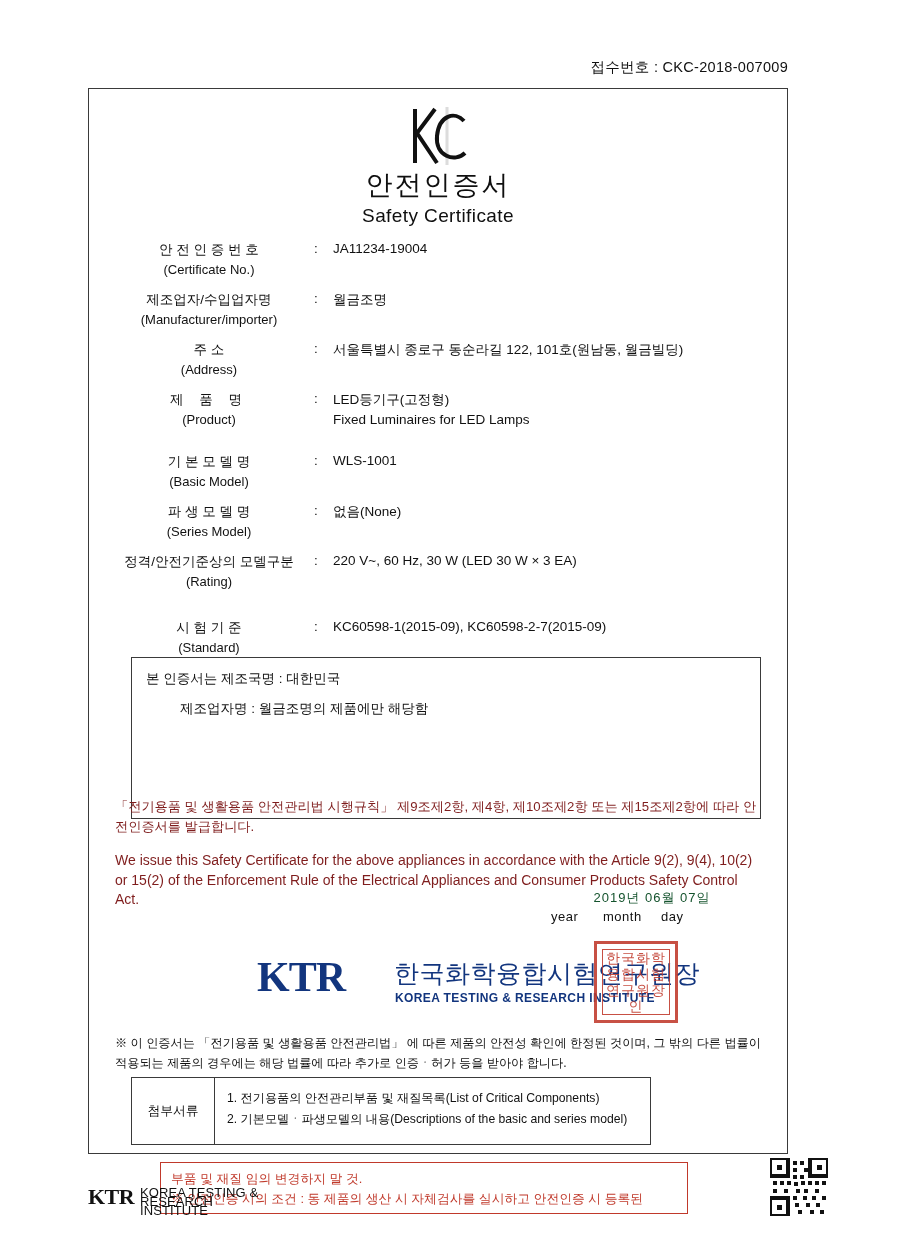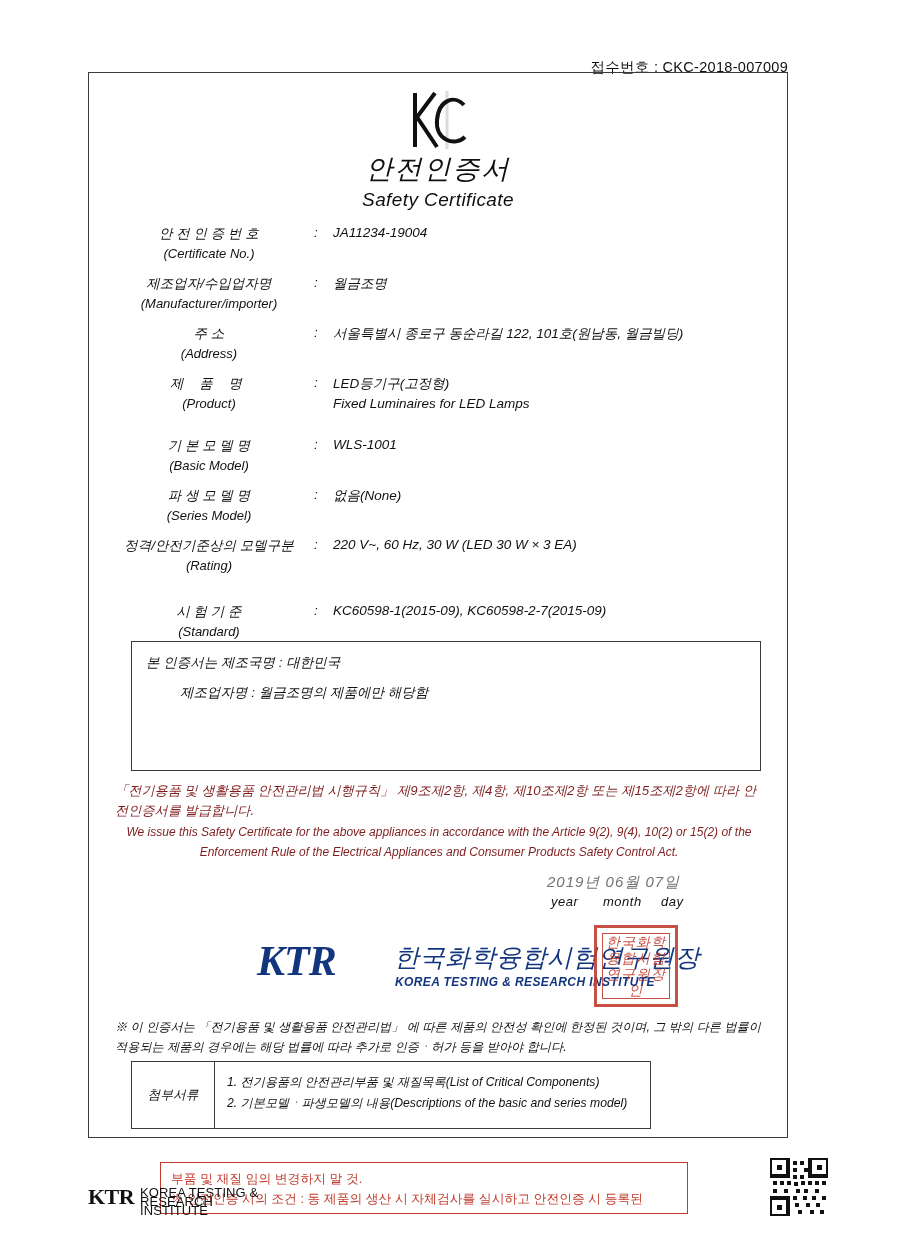--- a/index.html
+++ b/index.html
@@ -29,26 +29,25 @@
     font-size: 14.5px;
     letter-spacing: 0.3px;
     color: #111;
     white-space: nowrap;
   }
 
   
   .frame {
     position: absolute;
     left: 88px;
-    top: 72px;
+    top: 88px;
     width: 700px;
     height: 1066px;
     border: 1.4px solid #3a3a3a;
     box-sizing: border-box;
-    font-style: italic;
   }
 
   
   .kc-logo {
     position: absolute;
     left: 50%;
     top: 16px;
     transform: translateX(-50%);
     width: 74px;
     height: 62px;
@@ -131,21 +130,21 @@
   .field.two { height: 44px; }
 
   .spacer-letter { letter-spacing: 6px; }
 
   
   .inner-box {
     position: absolute;
     left: 42px;
     top: 568px;
     width: 630px;
-    height: 130px;
+    height: 162px;
     border: 1px solid #3a3a3a;
     box-sizing: border-box;
   }
   .ib-row {
     position: absolute;
     font-size: 13.5px;
     color: #111;
     white-space: nowrap;
   }
   .ib-r1 { left: 14px; top: 12px; }
@@ -156,39 +155,39 @@
   .legal {
     position: absolute;
     left: 26px;
     top: 708px;
     width: 648px;
     font-size: 13.2px;
     line-height: 20px;
     color: #7f1d1d;
   }
   .legal .en {
-    margin-top: 2px;
-    font-size: 12px;
+    margin-top: 14px;
+    font-size: 14px;
     line-height: 19.5px;
-    text-align: center;
   }
 
   
   .date-block {
     position: absolute;
     left: 458px;
     top: 800px;
     width: 210px;
     text-align: left;
   }
   .date-line {
-    font-size: 15px;
+    font-size: 13px;
     letter-spacing: 1px;
-    color: #737373;
-    white-space: nowrap;
+    color: #14532d;
+    white-space: nowrap;
+    text-align: center;
   }
   .date-labels {
     margin-top: 2px;
     font-size: 13px;
     color: #111;
     letter-spacing: 0.5px;
     white-space: nowrap;
     padding-left: 4px;
   }
   .date-labels span { display: inline-block; }

